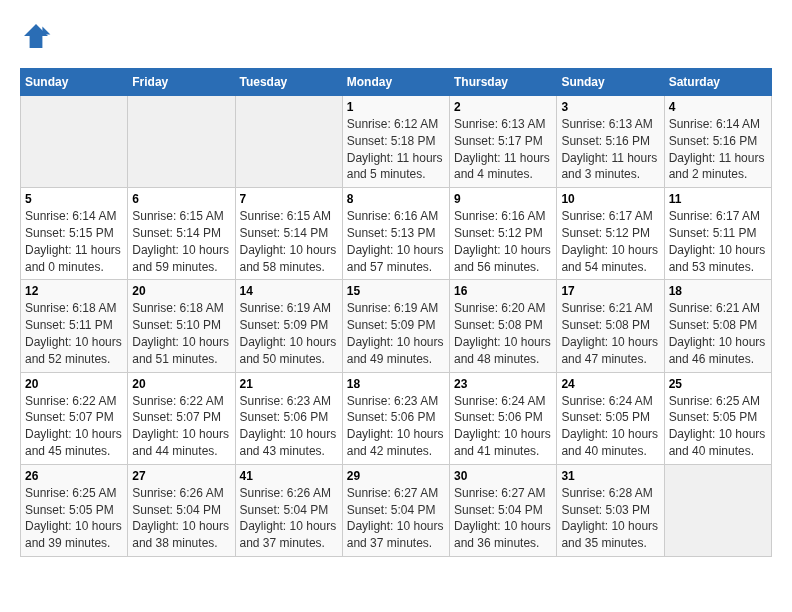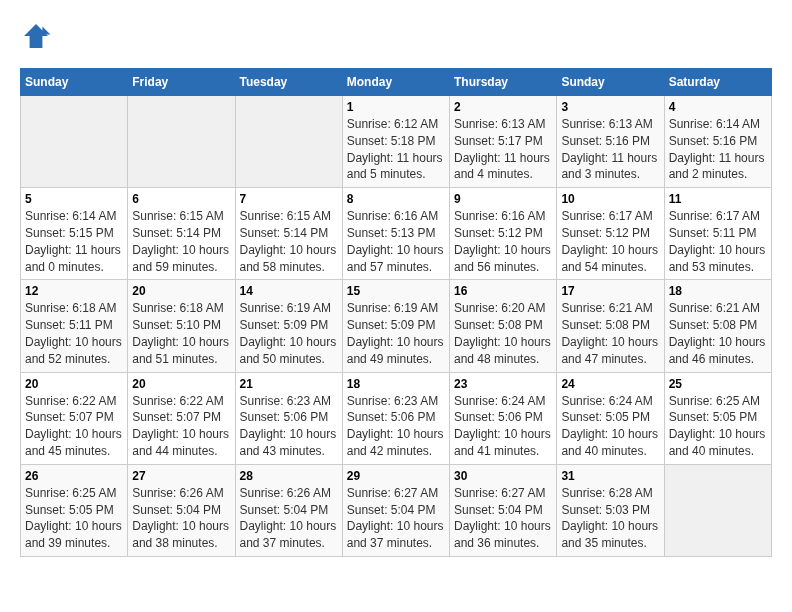--- a/index.html
+++ b/index.html
@@ -234,21 +234,21 @@
       <tr>
         <td>
           <div class="day-number">26</div>
           <div class="day-info">Sunrise: 6:25 AM<br>Sunset: 5:05 PM<br>Daylight: 10 hours and 39 minutes.</div>
         </td>
         <td>
           <div class="day-number">27</div>
           <div class="day-info">Sunrise: 6:26 AM<br>Sunset: 5:04 PM<br>Daylight: 10 hours and 38 minutes.</div>
         </td>
         <td>
-          <div class="day-number">28</div>
+          <div class="day-number">41</div>
           <div class="day-info">Sunrise: 6:26 AM<br>Sunset: 5:04 PM<br>Daylight: 10 hours and 37 minutes.</div>
         </td>
         <td>
           <div class="day-number">29</div>
           <div class="day-info">Sunrise: 6:27 AM<br>Sunset: 5:04 PM<br>Daylight: 10 hours and 37 minutes.</div>
         </td>
         <td>
           <div class="day-number">30</div>
           <div class="day-info">Sunrise: 6:27 AM<br>Sunset: 5:04 PM<br>Daylight: 10 hours and 36 minutes.</div>
         </td>

